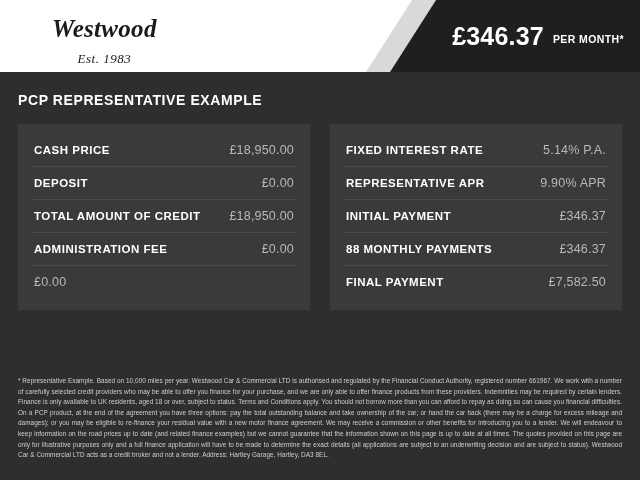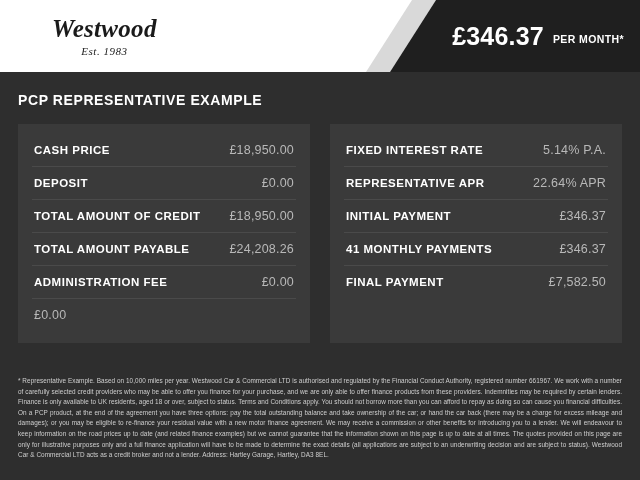--- a/index.html
+++ b/index.html
@@ -27,24 +27,24 @@
     font-family: "Liberation Serif", serif;
     font-size: 25px;
     font-weight: bold;
     font-style: italic;
     letter-spacing: .3px;
     color: #1a1a1a;
     line-height: 30px;
   }
   .brand-est {
     font-family: "Liberation Serif", serif;
-    font-size: 11px;
+    font-size: 13px;
     font-style: italic;
     color: #1a1a1a;
-    margin-top: 1px;
+    margin-top: 7px;
     letter-spacing: .5px;
   }
   .price-wedge {
     position: absolute;
     right: 0; top: 0;
     width: 250px; height: 72px;
     background: #1f1f1f;
     clip-path: polygon(46px 0, 250px 0, 250px 72px, 0 72px);
   }
   .price-wedge-grey {
@@ -158,47 +158,43 @@
       </div>
       <div class="row">
         <span class="row-label">DEPOSIT</span>
         <span class="row-value">£0.00</span>
       </div>
       <div class="row">
         <span class="row-label">TOTAL AMOUNT OF CREDIT</span>
         <span class="row-value">£18,950.00</span>
       </div>
       <div class="row">
-        <span class="row-label">TOTAL AMOUNT PAYABLE</span>
-        <span class="row-value">£24,208.26</span>
-      </div>
-      <div class="row">
         <span class="row-label">ADMINISTRATION FEE</span>
         <span class="row-value">£0.00</span>
       </div>
       <div class="row">
         <span class="row-value">£0.00</span>
       </div>
     </div>
 
     <div class="panel">
       <div class="row">
         <span class="row-label">FIXED INTEREST RATE</span>
         <span class="row-value">5.14% P.A.</span>
       </div>
       <div class="row">
         <span class="row-label">REPRESENTATIVE APR</span>
-        <span class="row-value">22.64% APR</span>
+        <span class="row-value">9.90% APR</span>
       </div>
       <div class="row">
         <span class="row-label">INITIAL PAYMENT</span>
         <span class="row-value">£346.37</span>
       </div>
       <div class="row">
-        <span class="row-label">41 MONTHLY PAYMENTS</span>
+        <span class="row-label">88 MONTHLY PAYMENTS</span>
         <span class="row-value">£346.37</span>
       </div>
       <div class="row">
         <span class="row-label">FINAL PAYMENT</span>
         <span class="row-value">£7,582.50</span>
       </div>
     </div>
 
   </div>
 

